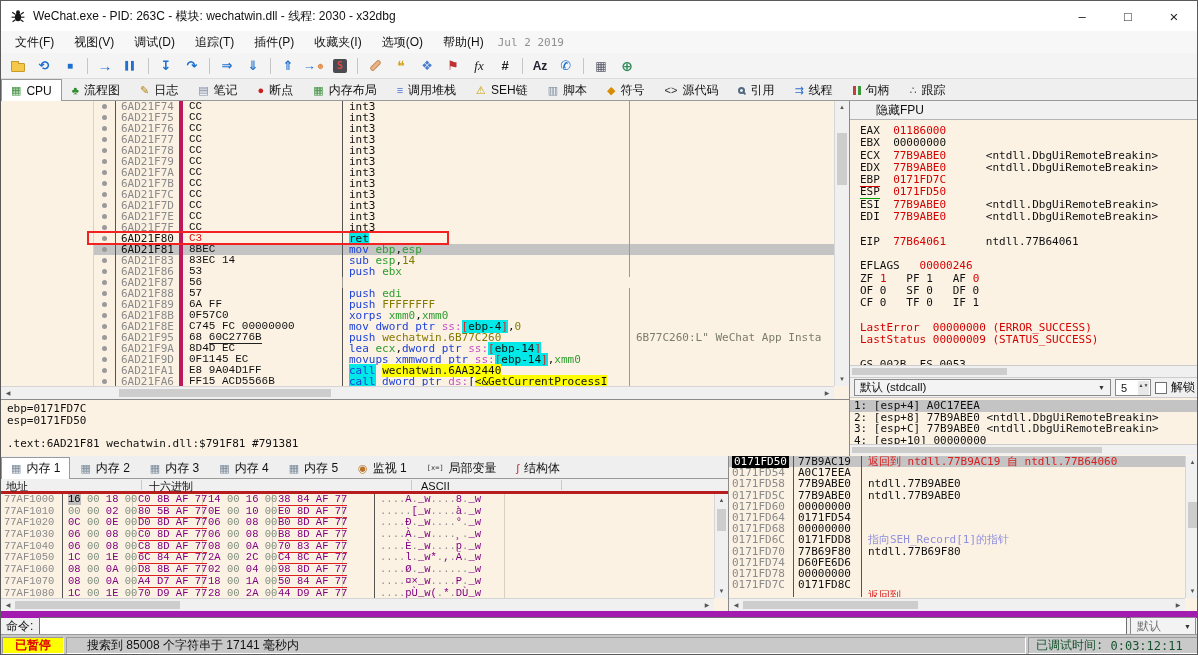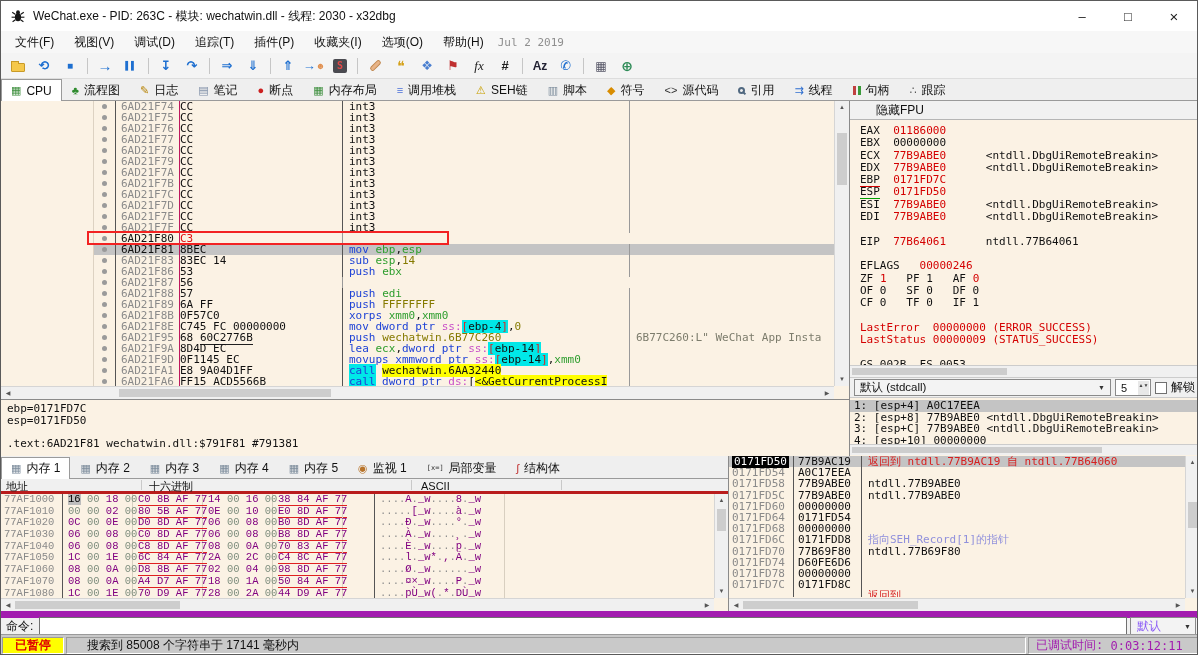--- a/index.html
+++ b/index.html
@@ -46,21 +46,21 @@
   
   .disasm{position:absolute;left:0;top:100px;width:848px;height:298px;background:#FBF2E4;}
   .d-rows{position:absolute;left:0;top:0;right:15px;bottom:13px;overflow:hidden;}
   .d-row{display:flex;height:11px;line-height:11px;font-family:"DejaVu Sans Mono",monospace;font-size:11px;white-space:pre;}
   .d-row.sel > div:not(.c-gut){background:#C4C4C4;}
   .c-gut{width:92px;flex:none;}
   .c-dot{width:22px;flex:none;border-left:1px solid #DDD2C2;}
   .c-dot .dot{display:block;width:5px;height:5px;border-radius:50%;background:#9A9A9A;margin:3px auto 0;}
   .c-addr{width:64px;flex:none;border-left:1px solid #555;padding-left:5px;color:#8A8A8A;}
   .c-addr.k{color:#101010;}
-  .c-bytes{width:163px;flex:none;border-left:1px solid #be185d;color:#101010;}
+  .c-bytes{width:163px;flex:none;border-left:4px solid #be185d;padding-left:6px;color:#101010;font-family:Liberation Mono, monospace;}
   .by.red{color:#E01010;}
   .by.u{border-bottom:1px solid #202020;}
   .c-ins{width:287px;flex:none;border-left:1px solid #555;padding-left:6px;color:#101010;}
   .c-cmt{flex:1;border-left:1px solid #999;padding-left:6px;overflow:hidden;color:#7C7C6C;}
   .tok-mn{color:#1E42D6;}  .tok-mnk{color:#101010;}  .tok-reg{color:#2E9E2E;}
   .tok-num{color:#857A00;} .tok-seg{color:#C850C8;}  .tok-pln{color:#101010;}
   .tok-hlc{background:#00E8E8;color:#101010;} .tok-hlcbr{background:#00E8E8;color:#E02020;}
   .tok-callhl{background:#00E8E8;color:#1E42D6;} .tok-fnhl{background:#FFFF00;color:#101010;}
   .tok-rethl{background:#00E8E8;color:#101010;}
   .redbox{position:absolute;left:86px;top:130px;width:362px;height:14px;border:2px solid #F22222;pointer-events:none;}
@@ -126,28 +126,28 @@
   .s-addr{width:64px;flex:none;padding-left:3px;color:#8A8A8A;}
   .s-addr .mk{background:#000;color:#FFF;padding:0 2px;}
   .s-val{width:68px;flex:none;border-left:1px solid #555;padding-left:4px;color:#101010;}
   .s-cmt{flex:1;border-left:1px solid #555;padding-left:6px;overflow:hidden;}
   .c-ret{color:#D62020;} .c-mod{color:#101010;} .c-seh{color:#9090DC;}
 
   
   .cmdbar{position:absolute;left:0;top:610px;width:1198px;height:23px;background:#F0F0F0;border-top:7px solid #a21caf;display:flex;align-items:center;}
   .cmd-lbl{font-size:12px;color:#111;padding:0 6px 0 5px;flex:none;}
   .cmd-input{flex:1;height:18px;border:1px solid #707070;background:#FFF;font-family:"DejaVu Sans Mono",monospace;font-size:11px;padding:0 3px;outline:none;}
-  .cmd-combo{width:66px;height:18px;margin:0 3px;border:1px solid #8A8A8A;background:#F3F3F3;display:flex;align-items:center;font-size:12px;padding-left:6px;color:#8b5cf6;flex:none;}
+  .cmd-combo{width:66px;height:18px;margin:0 3px;border:1px solid #8A8A8A;background:#F3F3F3;display:flex;align-items:center;font-size:12px;padding-left:6px;color:#737373;flex:none;}
   .cmd-combo::after{content:"▼";margin-left:auto;margin-right:4px;font-size:7px;color:#333;}
 
   .statusbar{position:absolute;left:0;top:633px;width:1198px;height:22px;background:#C9C9C9;border-top:1px solid #9A9A9A;display:flex;align-items:stretch;}
   .st-cell{border:1px solid;border-color:#9A9A9A #FFF #FFF #9A9A9A;margin:2px 1px;display:flex;align-items:center;}
   .st-pause{width:62px;background:#FFFF00;color:#E00000;font-weight:bold;font-size:12px;justify-content:center;flex:none;}
   .st-msg{flex:1;font-size:12px;color:#111;padding-left:20px;}
-  .st-time{width:170px;font-size:12px;color:#a21caf;padding-left:7px;flex:none;font-family:"DejaVu Sans Mono",monospace;}
+  .st-time{width:170px;font-size:12px;color:#14532d;padding-left:7px;flex:none;font-family:"DejaVu Sans Mono",monospace;}
 </style>
 </head>
 <body>
 
 <div id="win">
 
   <div class="titlebar">
     <span class="t-ico">
       <svg width="14" height="14" viewBox="0 0 14 14">
           <ellipse cx="7" cy="8.2" rx="3.1" ry="4.1" fill="#151515"></ellipse>
@@ -336,21 +336,21 @@
         <div class="d-row"><div class="c-gut"></div><div class="c-dot"><span class="dot"></span></div><div class="c-addr">6AD21F76</div><div class="c-bytes"><span class="by">CC</span></div><div class="c-ins"><span class="tok-mnk">int3</span></div><div class="c-cmt"></div></div>
         <div class="d-row"><div class="c-gut"></div><div class="c-dot"><span class="dot"></span></div><div class="c-addr">6AD21F77</div><div class="c-bytes"><span class="by">CC</span></div><div class="c-ins"><span class="tok-mnk">int3</span></div><div class="c-cmt"></div></div>
         <div class="d-row"><div class="c-gut"></div><div class="c-dot"><span class="dot"></span></div><div class="c-addr">6AD21F78</div><div class="c-bytes"><span class="by">CC</span></div><div class="c-ins"><span class="tok-mnk">int3</span></div><div class="c-cmt"></div></div>
         <div class="d-row"><div class="c-gut"></div><div class="c-dot"><span class="dot"></span></div><div class="c-addr">6AD21F79</div><div class="c-bytes"><span class="by">CC</span></div><div class="c-ins"><span class="tok-mnk">int3</span></div><div class="c-cmt"></div></div>
         <div class="d-row"><div class="c-gut"></div><div class="c-dot"><span class="dot"></span></div><div class="c-addr">6AD21F7A</div><div class="c-bytes"><span class="by">CC</span></div><div class="c-ins"><span class="tok-mnk">int3</span></div><div class="c-cmt"></div></div>
         <div class="d-row"><div class="c-gut"></div><div class="c-dot"><span class="dot"></span></div><div class="c-addr">6AD21F7B</div><div class="c-bytes"><span class="by">CC</span></div><div class="c-ins"><span class="tok-mnk">int3</span></div><div class="c-cmt"></div></div>
         <div class="d-row"><div class="c-gut"></div><div class="c-dot"><span class="dot"></span></div><div class="c-addr">6AD21F7C</div><div class="c-bytes"><span class="by">CC</span></div><div class="c-ins"><span class="tok-mnk">int3</span></div><div class="c-cmt"></div></div>
         <div class="d-row"><div class="c-gut"></div><div class="c-dot"><span class="dot"></span></div><div class="c-addr">6AD21F7D</div><div class="c-bytes"><span class="by">CC</span></div><div class="c-ins"><span class="tok-mnk">int3</span></div><div class="c-cmt"></div></div>
         <div class="d-row"><div class="c-gut"></div><div class="c-dot"><span class="dot"></span></div><div class="c-addr">6AD21F7E</div><div class="c-bytes"><span class="by">CC</span></div><div class="c-ins"><span class="tok-mnk">int3</span></div><div class="c-cmt"></div></div>
         <div class="d-row"><div class="c-gut"></div><div class="c-dot"><span class="dot"></span></div><div class="c-addr">6AD21F7F</div><div class="c-bytes"><span class="by">CC</span></div><div class="c-ins"><span class="tok-mnk">int3</span></div><div class="c-cmt"></div></div>
-        <div class="d-row"><div class="c-gut"></div><div class="c-dot"><span class="dot"></span></div><div class="c-addr k">6AD21F80</div><div class="c-bytes"><span class="by red">C3</span></div><div class="c-cmt"></div></div>
+        <div class="d-row"><div class="c-gut"></div><div class="c-dot"><span class="dot"></span></div><div class="c-addr k">6AD21F80</div><div class="c-bytes"><span class="by red">C3</span></div><div class="c-ins"><span class="tok-rethl">ret</span></div><div class="c-cmt"></div></div>
         <div class="d-row sel"><div class="c-gut"></div><div class="c-dot"><span class="dot"></span></div><div class="c-addr k">6AD21F81</div><div class="c-bytes"><span class="by">8BEC</span></div><div class="c-ins"><span class="tok-mn">mov </span><span class="tok-reg">ebp</span><span class="tok-pln">,</span><span class="tok-reg">esp</span></div><div class="c-cmt"></div></div>
         <div class="d-row"><div class="c-gut"></div><div class="c-dot"><span class="dot"></span></div><div class="c-addr">6AD21F83</div><div class="c-bytes"><span class="by">83EC 14</span></div><div class="c-ins"><span class="tok-mn">sub </span><span class="tok-reg">esp</span><span class="tok-pln">,</span><span class="tok-num">14</span></div><div class="c-cmt"></div></div>
         <div class="d-row"><div class="c-gut"></div><div class="c-dot"><span class="dot"></span></div><div class="c-addr">6AD21F86</div><div class="c-bytes"><span class="by">53</span></div><div class="c-ins"><span class="tok-mn">push </span><span class="tok-reg">ebx</span></div><div class="c-cmt"></div></div>
         <div class="d-row"><div class="c-gut"></div><div class="c-dot"><span class="dot"></span></div><div class="c-addr">6AD21F87</div><div class="c-bytes"><span class="by">56</span></div><div class="c-cmt"></div></div>
         <div class="d-row"><div class="c-gut"></div><div class="c-dot"><span class="dot"></span></div><div class="c-addr">6AD21F88</div><div class="c-bytes"><span class="by">57</span></div><div class="c-ins"><span class="tok-mn">push </span><span class="tok-reg">edi</span></div><div class="c-cmt"></div></div>
         <div class="d-row"><div class="c-gut"></div><div class="c-dot"><span class="dot"></span></div><div class="c-addr">6AD21F89</div><div class="c-bytes"><span class="by">6A FF</span></div><div class="c-ins"><span class="tok-mn">push </span><span class="tok-num">FFFFFFFF</span></div><div class="c-cmt"></div></div>
         <div class="d-row"><div class="c-gut"></div><div class="c-dot"><span class="dot"></span></div><div class="c-addr">6AD21F8B</div><div class="c-bytes"><span class="by">0F57C0</span></div><div class="c-ins"><span class="tok-mn">xorps </span><span class="tok-reg">xmm0</span><span class="tok-pln">,</span><span class="tok-reg">xmm0</span></div><div class="c-cmt"></div></div>
         <div class="d-row"><div class="c-gut"></div><div class="c-dot"><span class="dot"></span></div><div class="c-addr">6AD21F8E</div><div class="c-bytes"><span class="by">C745 FC 00000000</span></div><div class="c-ins"><span class="tok-mn">mov dword ptr </span><span class="tok-seg">ss:</span><span class="tok-hlcbr">[</span><span class="tok-hlc">ebp-4</span><span class="tok-hlcbr">]</span><span class="tok-pln">,</span><span class="tok-num">0</span></div><div class="c-cmt"></div></div>
         <div class="d-row"><div class="c-gut"></div><div class="c-dot"><span class="dot"></span></div><div class="c-addr">6AD21F95</div><div class="c-bytes"><span class="by">68 </span><span class="by u">60C2776B</span></div><div class="c-ins"><span class="tok-mn">push </span><span class="tok-num">wechatwin.6B77C260</span></div><div class="c-cmt">6B77C260:L"_WeChat_App_Insta</div></div>
         <div class="d-row"><div class="c-gut"></div><div class="c-dot"><span class="dot"></span></div><div class="c-addr">6AD21F9A</div><div class="c-bytes"><span class="by">8D4D EC</span></div><div class="c-ins"><span class="tok-mn">lea </span><span class="tok-reg">ecx</span><span class="tok-pln">,</span><span class="tok-mn">dword ptr </span><span class="tok-seg">ss:</span><span class="tok-hlcbr">[</span><span class="tok-hlc">ebp-14</span><span class="tok-hlcbr">]</span></div><div class="c-cmt"></div></div>

